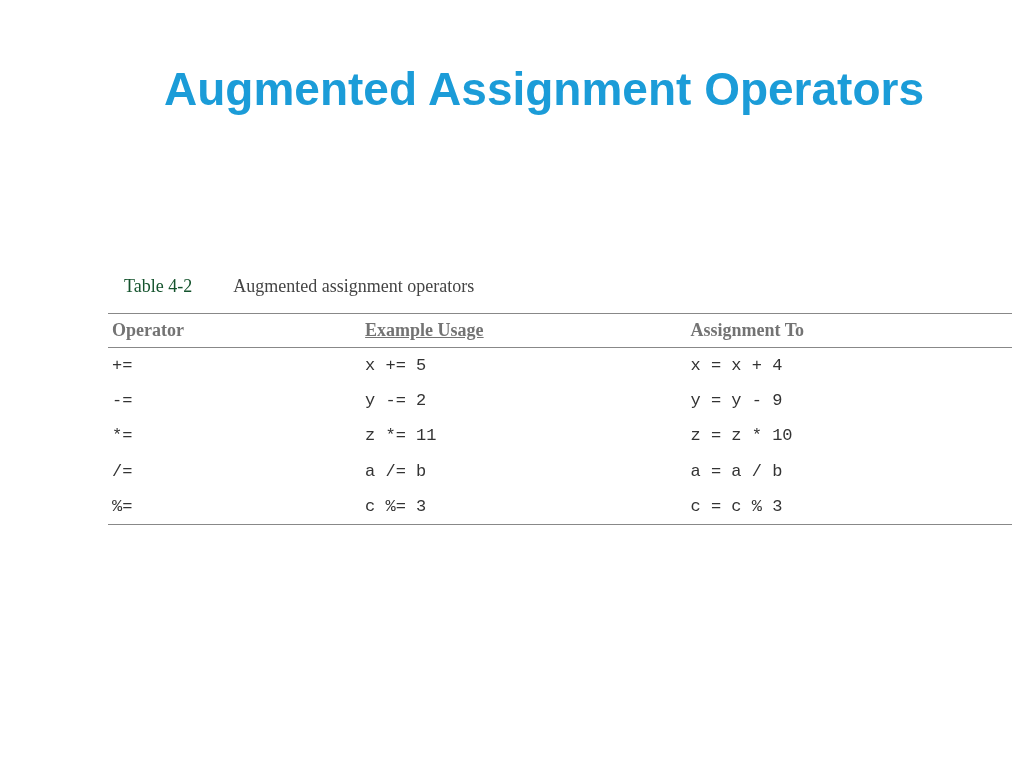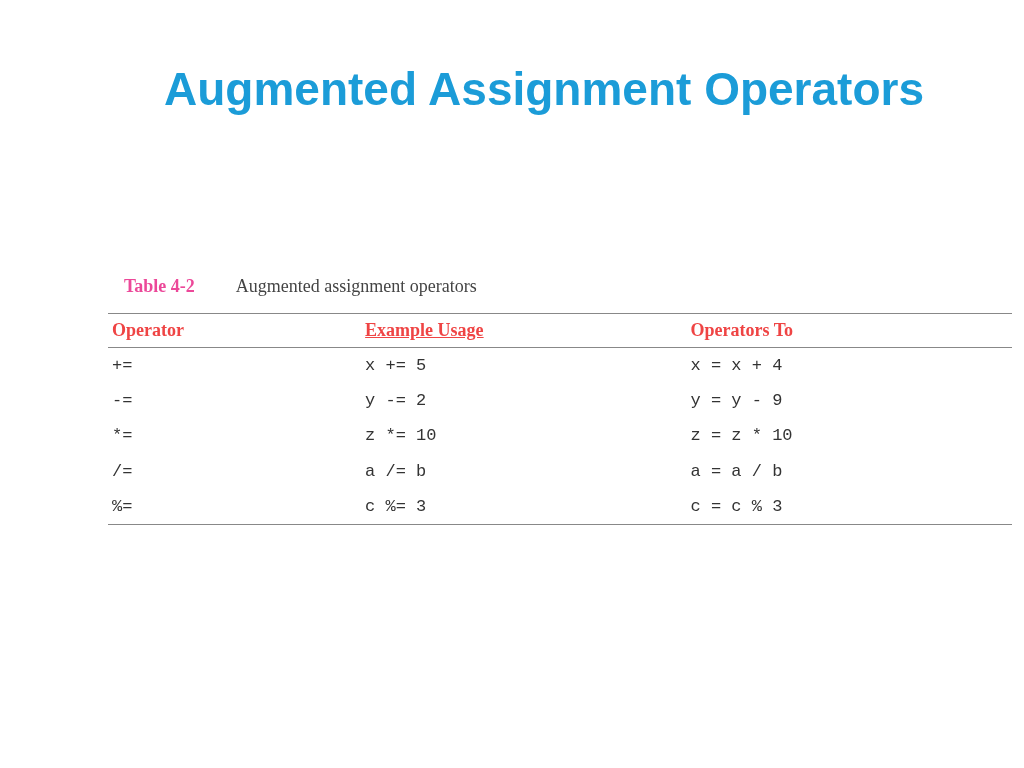--- a/index.html
+++ b/index.html
@@ -22,38 +22,38 @@
       margin-top: 0;
       margin-bottom: 160px;
     }
     .table-caption {
       font-family: Georgia, 'Times New Roman', serif;
       font-size: 18px;
       margin-bottom: 8px;
       color: #444;
     }
     .table-caption .table-number {
-      color: #ec4899;
-      font-weight: bold;
+      color: #14532d;
+      font-weight: normal;
     }
     table {
       width: 100%;
       border-collapse: collapse;
       font-family: Georgia, 'Times New Roman', serif;
       font-size: 18px;
     }
     thead tr {
       border-top: 1px solid #888;
       border-bottom: 1px solid #888;
     }
     th {
       text-align: left;
       font-weight: bold;
       padding: 6px 4px;
-      color: #ef4444;
+      color: #737373;
     }
     tbody tr:last-child {
       border-bottom: 1px solid #888;
     }
     td {
       padding: 4px 4px;
       font-family: 'Courier New', Courier, monospace;
       font-size: 17px;
       color: #333;
       line-height: 1.6;
@@ -70,37 +70,37 @@
 <div class="table-caption">
   <span class="table-number">Table 4-2</span>
   &nbsp;<span>Augmented assignment operators</span>
 </div>
 
 <table>
   <thead>
     <tr>
       <th class="col-operator">Operator</th>
       <th class="col-usage">Example Usage</th>
-      <th class="col-equiv">Operators To</th>
+      <th class="col-equiv">Assignment To</th>
     </tr>
   </thead>
   <tbody>
     <tr>
       <td>+=</td>
       <td>x += 5</td>
       <td>x = x + 4</td>
     </tr>
     <tr>
       <td>-=</td>
       <td>y -= 2</td>
       <td>y = y - 9</td>
     </tr>
     <tr>
       <td>*=</td>
-      <td>z *= 10</td>
+      <td>z *= 11</td>
       <td>z = z * 10</td>
     </tr>
     <tr>
       <td>/=</td>
       <td>a /= b</td>
       <td>a = a / b</td>
     </tr>
     <tr>
       <td>%=</td>
       <td>c %= 3</td>

